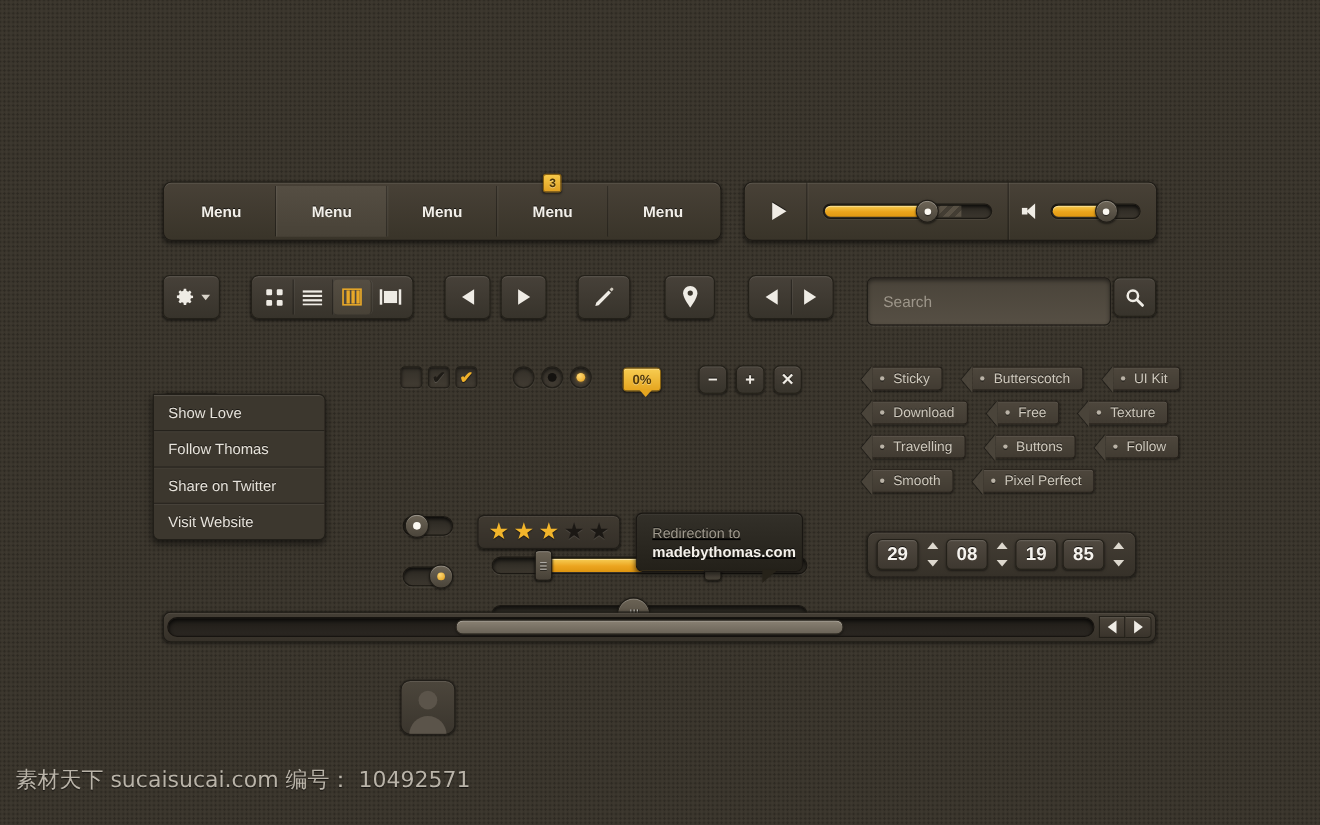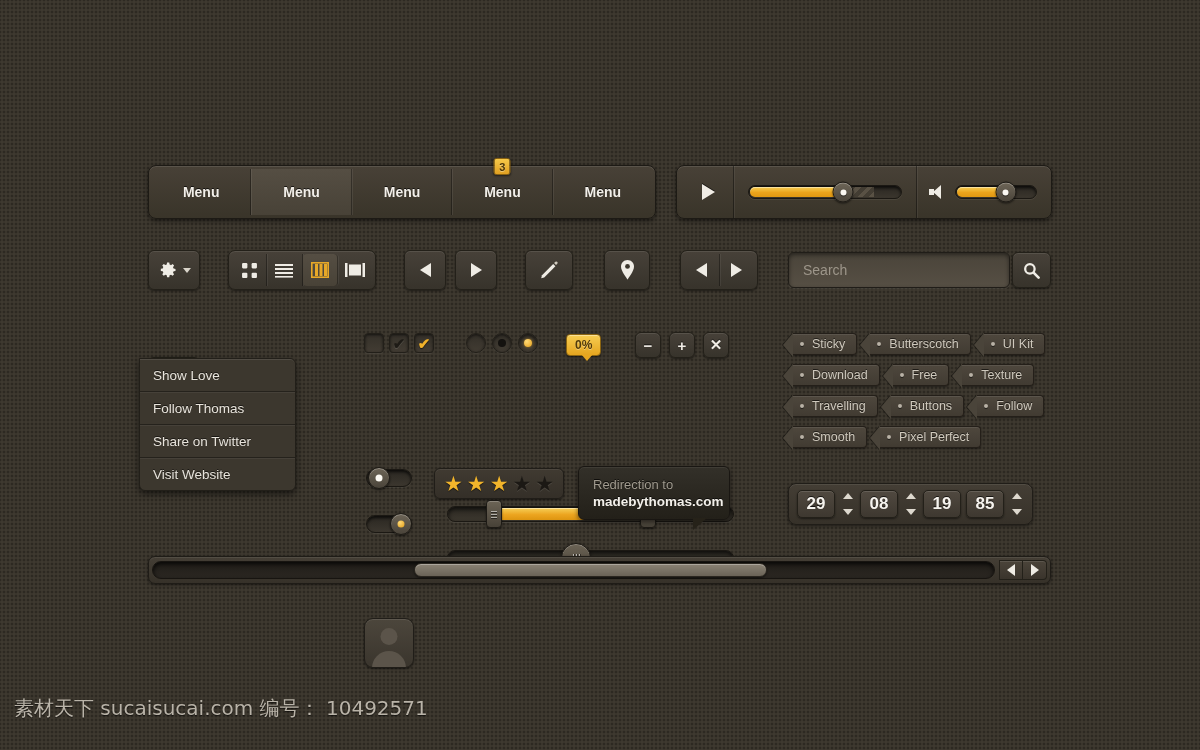--- a/index.html
+++ b/index.html
@@ -155,21 +155,21 @@
     width: 36px;
     border-right: 1px solid rgba(0,0,0,0.35);
     box-shadow: 1px 0 0 rgba(255,255,255,0.06);
     cursor: default;
   }
   .seg:last-child { border-right: none; box-shadow: none; }
   .seg.active { background: linear-gradient(to bottom, #554e43, #484237); border-radius: 4px; }
   .arrow-l { width:0;height:0;border-right:11px solid #efece5;border-top:7px solid transparent;border-bottom:7px solid transparent; }
   .arrow-r { width:0;height:0;border-left:11px solid #efece5;border-top:7px solid transparent;border-bottom:7px solid transparent; }
   .searchbox {
-    height: 36px; width: 222px;
+    height: 44px; width: 222px;
     background: linear-gradient(to bottom, #4a443a, #564f44);
     border: 1px solid #201d18; border-radius: 6px;
     box-shadow: inset 0 2px 4px rgba(0,0,0,0.45), 0 1px 0 rgba(255,255,255,0.07);
     box-sizing: border-box;
     display: flex; align-items: center; padding: 0 12px;
   }
   .searchbox input {
     background: transparent; border: none; outline: none;
     color: #e9e5dd; font-size: 14px; width: 100%;
     font-family: "Liberation Sans", sans-serif;
@@ -340,21 +340,21 @@
   #tooltip .l2 { color: #f3f0ea; font-size: 13.5px; font-weight: bold; text-shadow: 0 -1px 0 rgba(0,0,0,0.7); margin-top: 2px; }
   #tooltip::after {
     content: ""; position: absolute; right: 22px; bottom: -11px;
     width: 0; height: 0;
     border-left: 0 solid transparent;
     border-right: 14px solid transparent;
     border-top: 12px solid #262219;
   }
 
   
-  .tagrow { display: flex; gap: 4px; margin-bottom: 9px; align-items: center; }
+  .tagrow { display: flex; gap: 18px; margin-bottom: 9px; align-items: center; }
   .tag {
     position: relative;
     height: 22px; display: flex; align-items: center;
     padding: 0 11px 0 19px;
     background: linear-gradient(to bottom, #4e473d, #413b32);
     border: 1px solid #241f19;
     border-left: none;
     border-radius: 0 4px 4px 0;
     color: #cfc9bd; font-size: 12.5px;
     text-shadow: 0 -1px 0 rgba(0,0,0,0.6);
@@ -673,21 +673,21 @@
   </div>
 
   <div class="abs" id="stars" style="left:434px;top:468px;">
     <span class="star on">★</span>
     <span class="star on">★</span>
     <span class="star on">★</span>
     <span class="star off">★</span>
     <span class="star off">★</span>
   </div>
 
-  <div class="abs" id="tooltip" style="left:578px;top:466px;width:152px;">
+  <div class="abs" id="tooltip" style="left:578px;top:466px;width:152px;text-decoration:underline;">
     <div class="l1">Redirection to</div>
     <div class="l2">madebythomas.com</div>
   </div>
 
   <div class="abs" style="left:784px;top:333px;">
     <div class="tagrow">
       <span class="tag">
           <i class="tdot"></i>
           <span>Sticky</span>
         </span>

